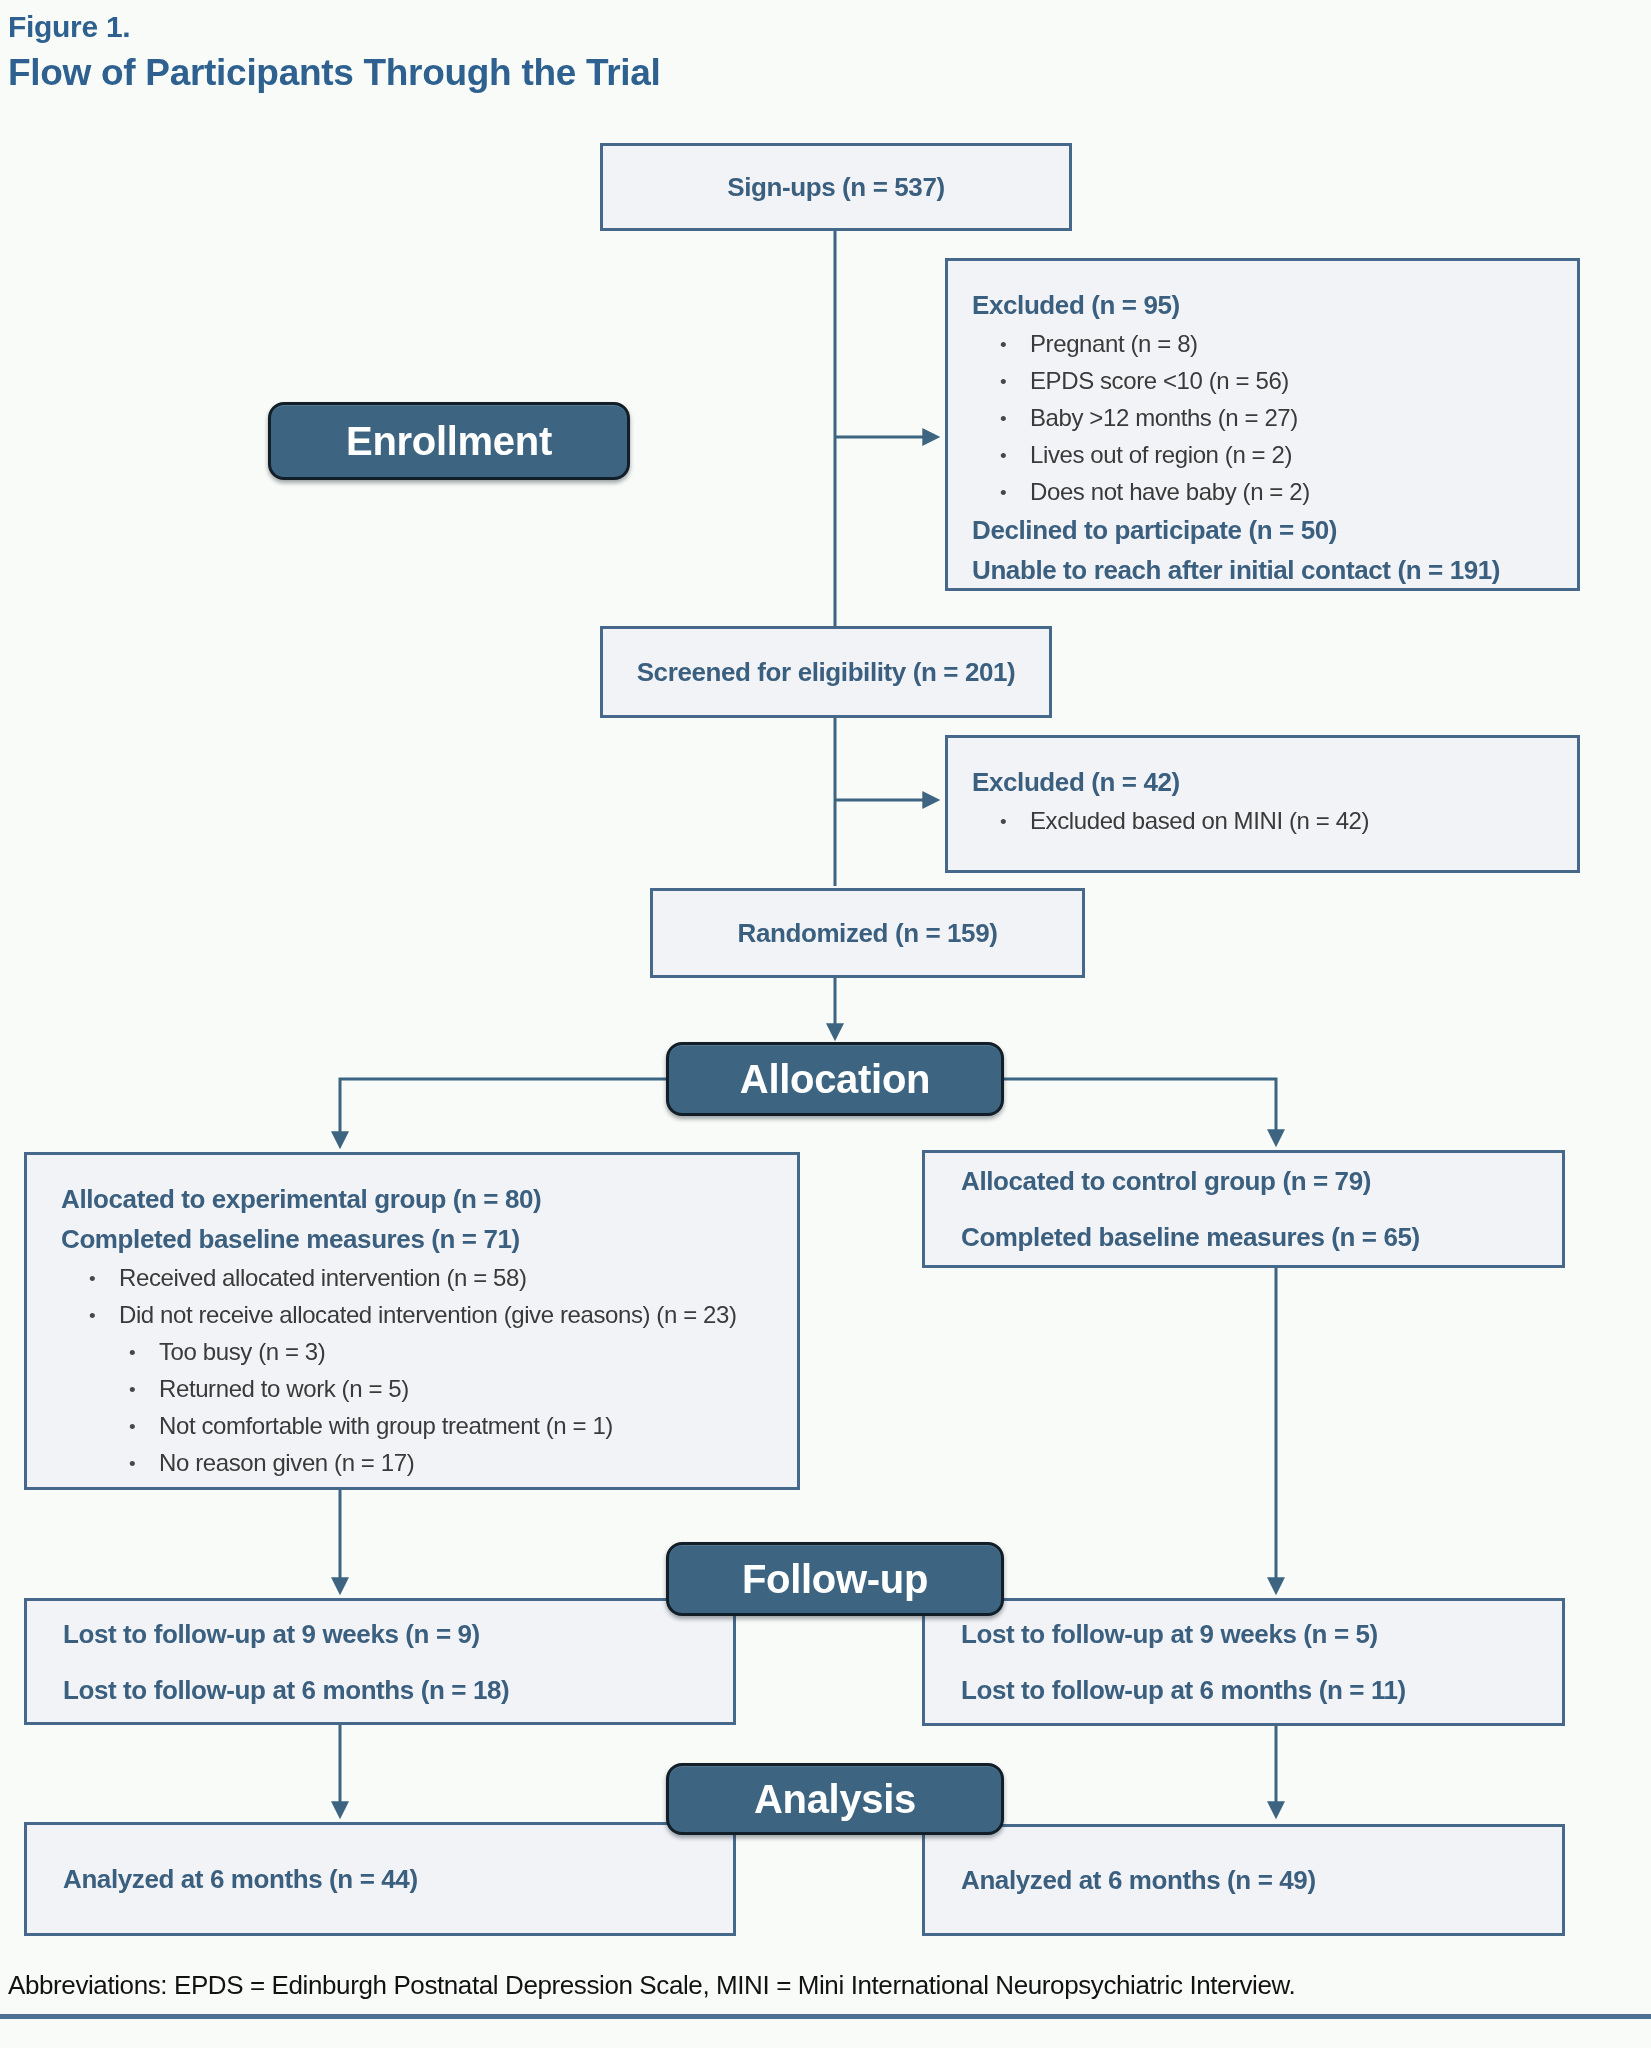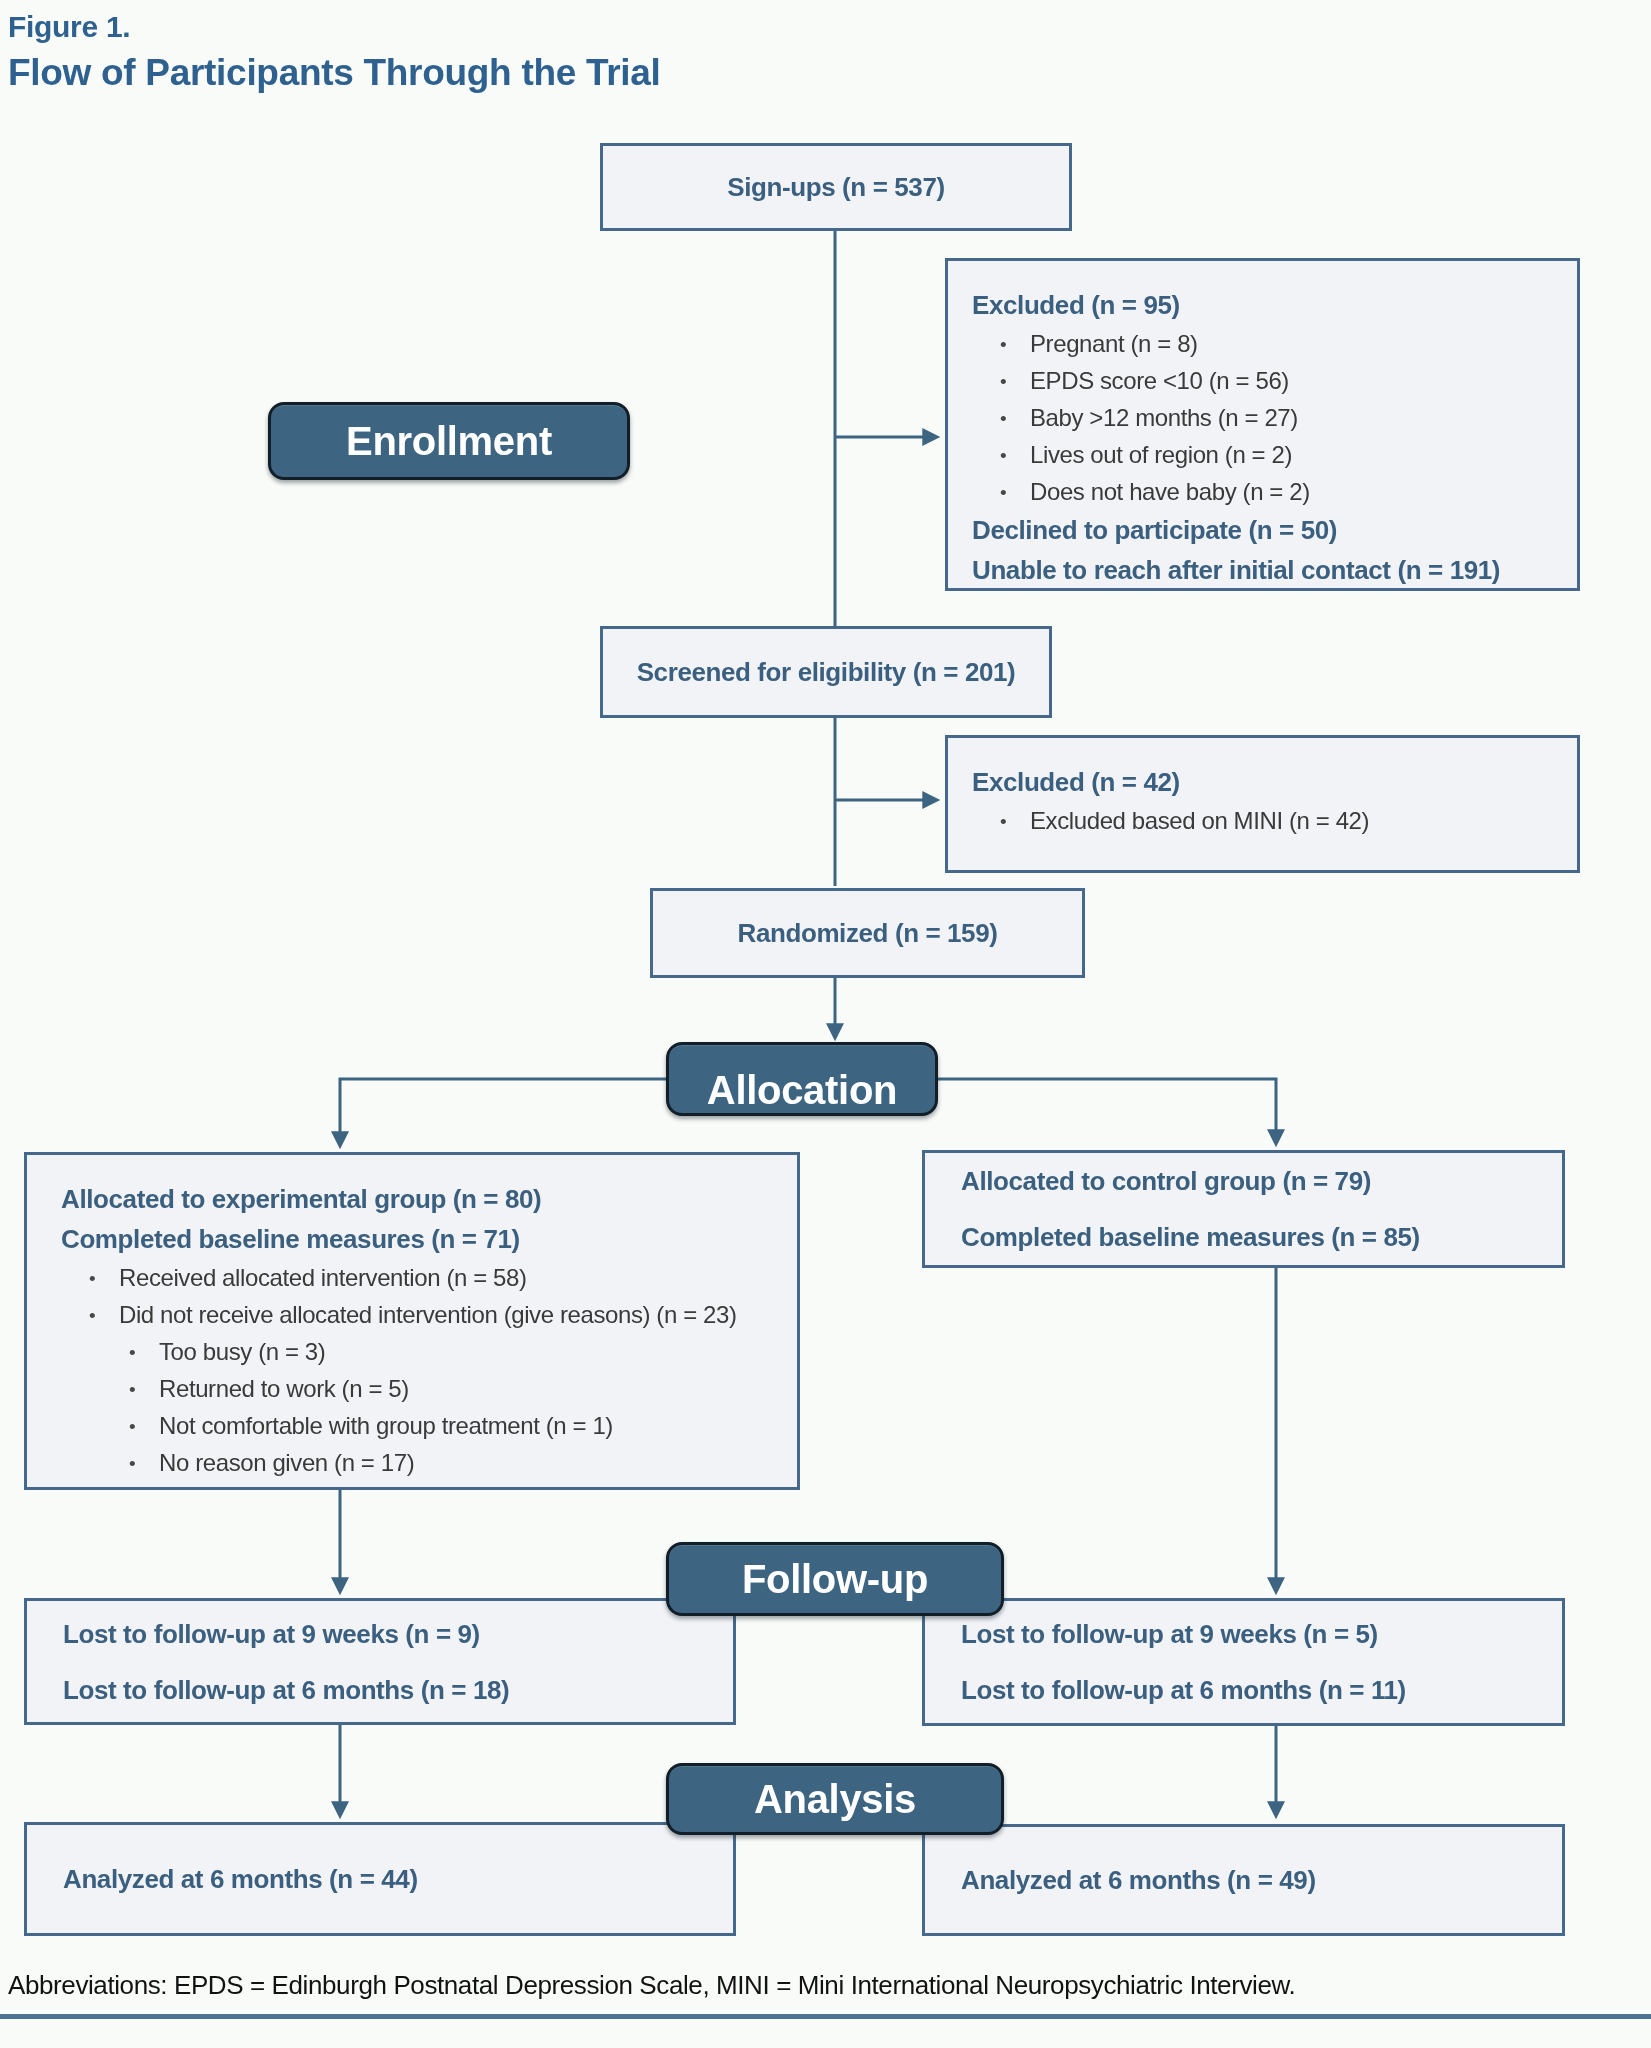--- a/index.html
+++ b/index.html
@@ -129,38 +129,38 @@
 
   <div class="box content-box" style="left:945px;top:735px;width:635px;height:138px;">
     <div class="bold-line">Excluded (n = 42)</div>
     <div class="bullet l1">Excluded based on MINI (n = 42)</div>
   </div>
 
   <div class="box center-box" style="left:650px;top:888px;width:435px;height:90px;">
     <span>Randomized (n = 159)</span>
   </div>
 
-  <div class="dark-box" style="left:666px;top:1042px;width:272px;height:74px;align-items:flex-end;">
+  <div class="dark-box" style="left:666px;top:1042px;width:338px;height:74px;">
     <span>Allocation</span>
   </div>
 
   <div class="box content-box" style="left:24px;top:1152px;width:776px;height:338px;padding-left:34px;">
     <div class="bold-line">Allocated to experimental group (n = 80)</div>
     <div class="bold-line">Completed baseline measures (n = 71)</div>
     <div class="bullet l1">Received allocated intervention (n = 58)</div>
     <div class="bullet l1">Did not receive allocated intervention (give reasons) (n = 23)</div>
     <div class="bullet l2">Too busy (n = 3)</div>
     <div class="bullet l2">Returned to work (n = 5)</div>
     <div class="bullet l2">Not comfortable with group treatment (n = 1)</div>
     <div class="bullet l2">No reason given (n = 17)</div>
   </div>
 
   <div class="box flex-left" style="left:922px;top:1150px;width:643px;height:118px;">
     <div class="bold-line">Allocated to control group (n = 79)</div>
-    <div class="bold-line">Completed baseline measures (n = 85)</div>
+    <div class="bold-line">Completed baseline measures (n = 65)</div>
   </div>
 
   <div class="box flex-left" style="left:24px;top:1598px;width:712px;height:127px;">
     <div class="bold-line">Lost to follow-up at 9 weeks (n = 9)</div>
     <div class="bold-line">Lost to follow-up at 6 months (n = 18)</div>
   </div>
 
   <div class="box flex-left" style="left:922px;top:1598px;width:643px;height:128px;">
     <div class="bold-line">Lost to follow-up at 9 weeks (n = 5)</div>
     <div class="bold-line">Lost to follow-up at 6 months (n = 11)</div>

